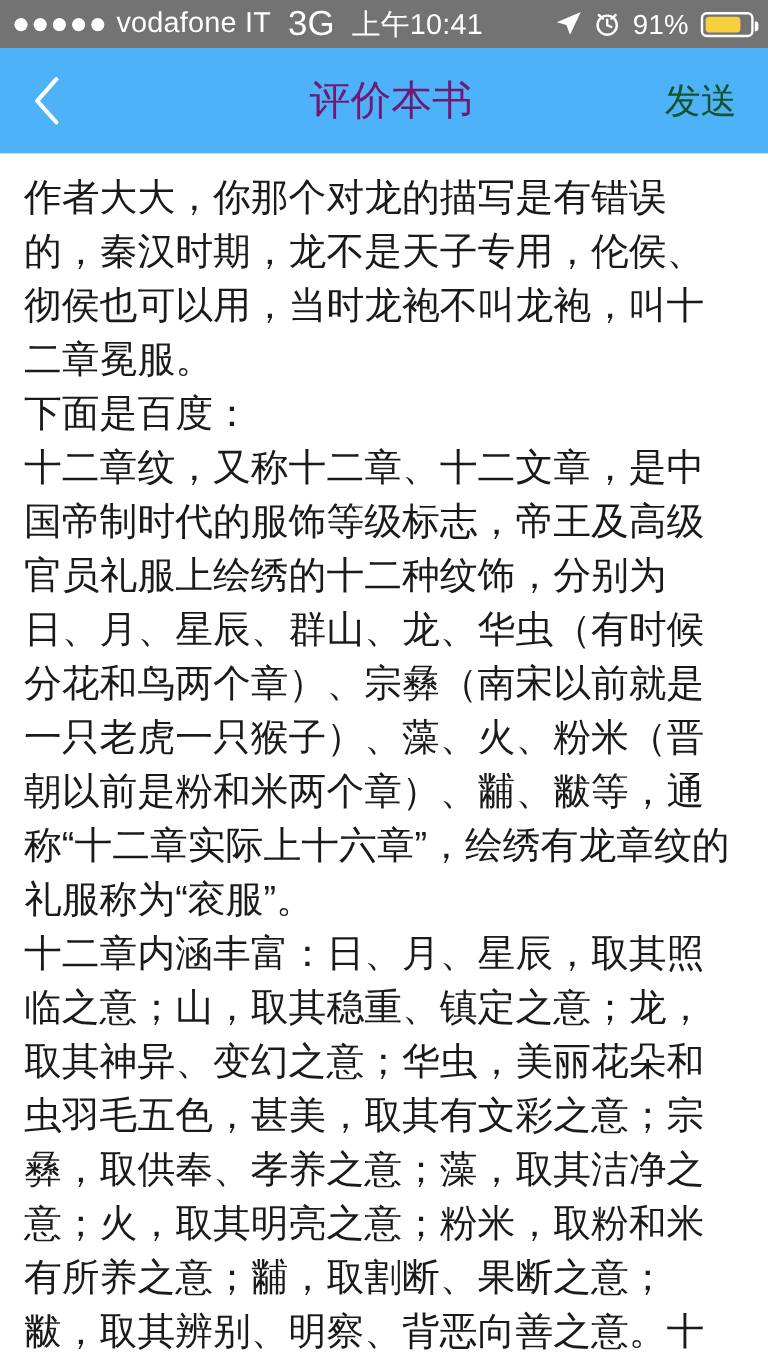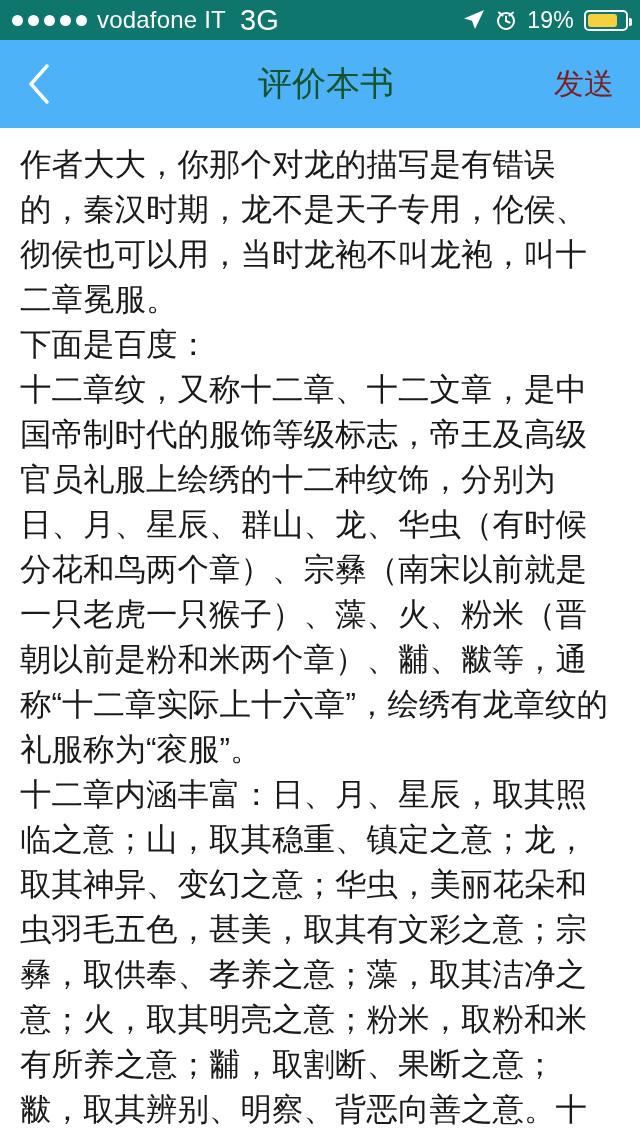--- a/index.html
+++ b/index.html
@@ -16,21 +16,21 @@
   .screen {
     position: relative;
     width: 640px;
     height: 1136px;
     overflow: hidden;
   }
 
   
   .status-bar {
     height: 40px;
-    background: #0f766e;
+    background: #737373;
     color: #ffffff;
     display: flex;
     align-items: center;
     padding: 0 12px;
     box-sizing: border-box;
     font-size: 24px;
     letter-spacing: 0.2px;
   }
   .signal-dots {
     display: flex;
@@ -113,28 +113,28 @@
     align-items: center;
     justify-content: flex-start;
     cursor: pointer;
   }
   .back-btn svg { display: block; }
   .nav-title {
     position: absolute;
     left: 12px;
     right: 0;
     text-align: center;
-    color: #14532d;
+    color: #701a75;
     font-size: 34px;
     font-weight: 400;
     pointer-events: none;
   }
   .send-btn {
     margin-left: auto;
-    color: #7f1d1d;
+    color: #14532d;
     font-size: 30px;
     cursor: pointer;
     z-index: 2;
   }
 
   
   .content {
     position: absolute;
     top: 128px;
     left: 0;
@@ -163,34 +163,35 @@
   <div class="status-bar">
     <div class="signal-dots">
       <i></i>
         <i></i>
         <i></i>
         <i></i>
         <i></i>
     </div>
     <span class="carrier">vodafone IT</span>
     <span class="network">3G</span>
+    <span class="clock">上午10:41</span>
     <div class="status-right">
       <span class="loc-icon">
         <svg width="22" height="22" viewBox="0 0 22 22">
             <path d="M21 1 L1 9.5 L9 11.8 L12 20 Z" fill="#ffffff"></path>
           </svg>
       </span>
       <span class="alarm-icon">
         <svg width="22" height="22" viewBox="0 0 22 22">
           <circle cx="11" cy="12" r="8" fill="none" stroke="#ffffff" stroke-width="2"></circle>
           <path d="M11 7.5 L11 12 L14.5 13.5" fill="none" stroke="#ffffff" stroke-width="2" stroke-linecap="round"></path>
           <path d="M4 3.5 L7.5 6.5 M18 3.5 L14.5 6.5" stroke="#ffffff" stroke-width="2" stroke-linecap="round"></path>
         </svg>
       </span>
-      <span class="battery-pct">19%</span>
+      <span class="battery-pct">91%</span>
       <span class="battery">
           <span class="fill" style="width: 73%;"></span>
         </span>
     </div>
   </div>
 
   <div class="nav-bar">
     <div class="back-btn">
       <span>
         <svg width="26" height="44" viewBox="0 0 26 44">

